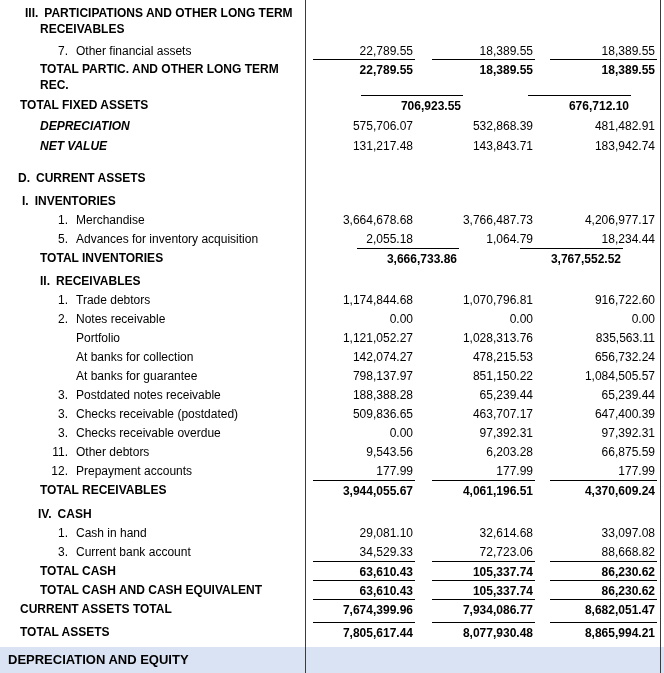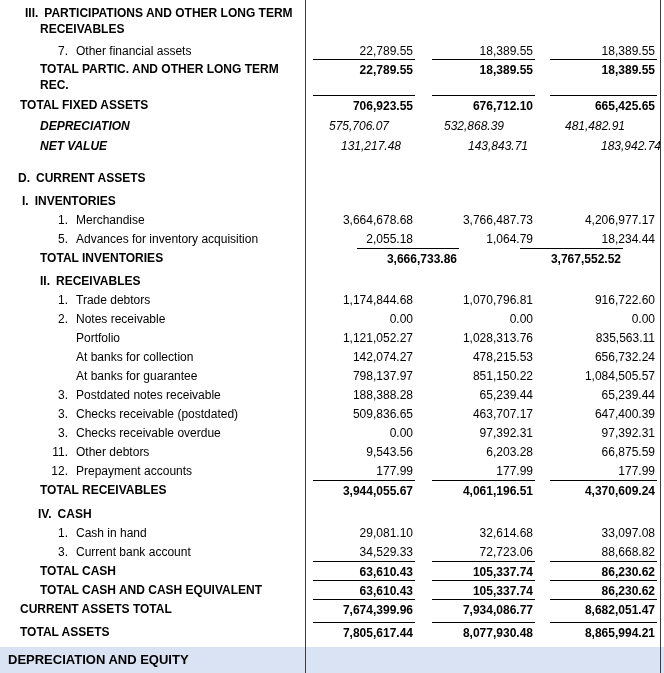--- a/index.html
+++ b/index.html
@@ -11,21 +11,21 @@
     font-size:12px;
     color:#000000;
     overflow:hidden;
   }
   .rows{position:absolute;left:0;top:0;right:0;padding-top:3px;}
   .row{display:grid;grid-template-columns:305px 110px 120px 122px;align-items:stretch;}
   .cell{min-width:0;}
   .label{line-height:16px;padding-top:2px;padding-right:4px;}
   .head .label,.total .label{font-weight:bold;}
   .italic .label{font-weight:bold;font-style:italic;}
-  .italic .val{font-style:italic;text-align:center;}
+  .italic .val{}
   .total .val{font-weight:bold;}
   .ind1{padding-left:20px;}
   .ind2{padding-left:40px;}
   .item .label{padding-left:42px;display:flex;}
   .numbox{width:26px;text-align:right;margin-right:8px;flex:none;}
   .itemtext{flex:1 1 auto;}
   .val{text-align:right;padding-right:2px;line-height:16px;padding-top:2px;white-space:nowrap;}
   .v1.rule{border-top:1px solid #000;margin-left:8px;}
   .v2.rule{border-top:1px solid #000;margin-left:17px;}
   .v3.rule{border-top:1px solid #000;margin-left:15px;}
@@ -59,33 +59,33 @@
         <div class="cell val v1">22,789.55</div>
         <div class="cell val v2">18,389.55</div>
         <div class="cell val v3">18,389.55</div>
       </div>
       <div class="row total" style="height: 36px;">
         <div class="cell label ind2">TOTAL PARTIC. AND OTHER LONG TERM REC.</div>
         <div class="cell val v1 rule">22,789.55</div>
         <div class="cell val v2 rule">18,389.55</div>
         <div class="cell val v3 rule">18,389.55</div>
       </div>
-      <div class="row total" style="height: 21px;">
+      <div class="row total" style="height: 21px; gap: 48px;">
         <div class="cell label ind1">TOTAL FIXED ASSETS</div>
         <div class="cell val v1 rule">706,923.55</div>
         <div class="cell val v2 rule">676,712.10</div>
         <div class="cell val v3 rule">665,425.65</div>
       </div>
       <div class="row italic" style="height: 20px;">
         <div class="cell label ind2">DEPRECIATION</div>
         <div class="cell val v1">575,706.07</div>
         <div class="cell val v2">532,868.39</div>
         <div class="cell val v3">481,482.91</div>
       </div>
-      <div class="row italic" style="height: 20px; gap: 12px;">
+      <div class="row italic" style="height: 20px;">
         <div class="cell label ind2">NET VALUE</div>
         <div class="cell val v1">131,217.48</div>
         <div class="cell val v2">143,843.71</div>
         <div class="cell val v3">183,942.74</div>
       </div>
       <div class="row gap" style="height: 12px;"></div>
       <div class="row head" style="height: 19px;">
         <div class="cell label ind1" style="padding-left: 38px; text-indent: -20px;"><span>D.</span> <span>CURRENT ASSETS</span></div>
         <div class="cell val v1"></div>
         <div class="cell val v2"></div>

